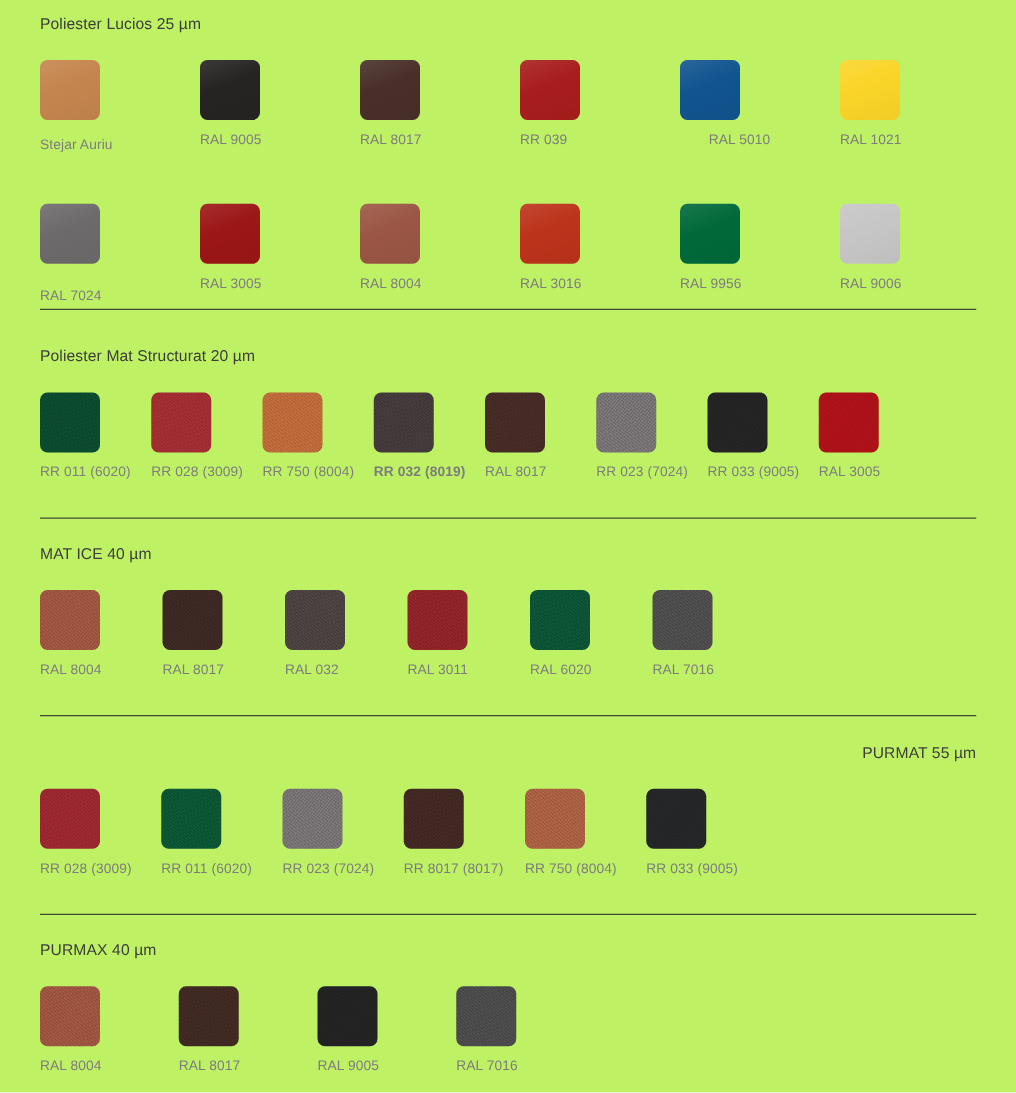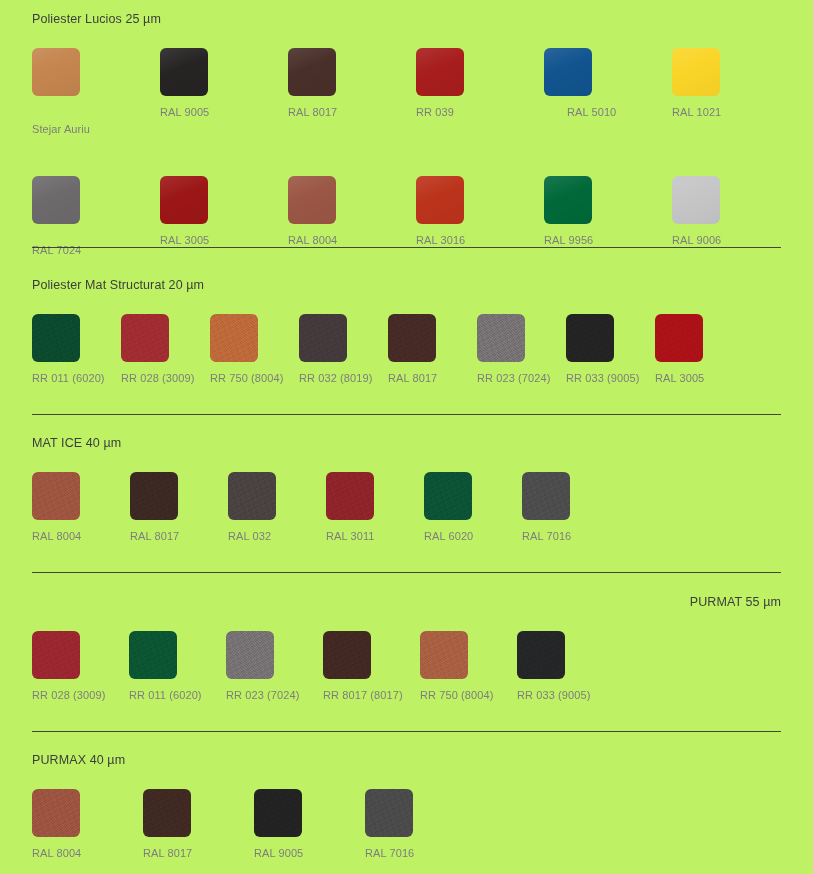--- a/index.html
+++ b/index.html
@@ -76,21 +76,21 @@
 </head>
 <body>
 
 <div id="page">
   <div id="sections-root">
       <div class="section" style="position: absolute; left: 0px; right: 0px; top: 11px;">
         <div class="section-title" style="color: rgb(61, 61, 61);">Poliester Lucios 25 µm</div>
         <div class="swatch-grid" style="margin-top: 21px; gap: 40px 76px;">
           <div class="swatch-cell" style="width: 52px; flex: 0 0 auto;">
             <div class="swatch-chip glossy" style="width: 48px; height: 48px; background: rgb(197, 133, 78);"></div>
-            <div class="swatch-label" style="color: rgb(125, 125, 125); margin-top: 26px;">Stejar Auriu</div>
+            <div class="swatch-label" style="color: rgb(125, 125, 125); margin-top: 13px;">Stejar Auriu</div>
           </div>
           <div class="swatch-cell" style="width: 52px; flex: 0 0 auto;">
             <div class="swatch-chip glossy" style="width: 48px; height: 48px; background: rgb(38, 36, 35);"></div>
             <div class="swatch-label" style="color: rgb(125, 125, 125); margin-top: 9px;">RAL 9005</div>
           </div>
           <div class="swatch-cell" style="width: 52px; flex: 0 0 auto;">
             <div class="swatch-chip glossy" style="width: 48px; height: 48px; background: rgb(73, 47, 41);"></div>
             <div class="swatch-label" style="color: rgb(125, 125, 125); margin-top: 9px;">RAL 8017</div>
           </div>
           <div class="swatch-cell" style="width: 52px; flex: 0 0 auto;">
@@ -140,21 +140,21 @@
             <div class="swatch-label" style="color: rgb(125, 125, 125); margin-top: 9px;">RR 011 (6020)</div>
           </div>
           <div class="swatch-cell" style="width: 52px; flex: 0 0 auto;">
             <div class="swatch-chip textured" style="width: 48px; height: 48px; background: rgb(160, 44, 50);"></div>
             <div class="swatch-label" style="color: rgb(125, 125, 125); margin-top: 9px;">RR 028 (3009)</div>
           </div>
           <div class="swatch-cell" style="width: 52px; flex: 0 0 auto;">
             <div class="swatch-chip textured" style="width: 48px; height: 48px; background: rgb(189, 105, 58);"></div>
             <div class="swatch-label" style="color: rgb(125, 125, 125); margin-top: 9px;">RR 750 (8004)</div>
           </div>
-          <div class="swatch-cell" style="width: 52px; flex: 0 0 auto;">
+          <div class="swatch-cell" style="width: 52px; flex: 0 0 auto; font-weight: bold;">
             <div class="swatch-chip textured" style="width: 48px; height: 48px; background: rgb(67, 57, 58);"></div>
             <div class="swatch-label" style="color: rgb(125, 125, 125); margin-top: 9px;">RR 032 (8019)</div>
           </div>
           <div class="swatch-cell" style="width: 52px; flex: 0 0 auto;">
             <div class="swatch-chip textured" style="width: 48px; height: 48px; background: rgb(69, 42, 37);"></div>
             <div class="swatch-label" style="color: rgb(125, 125, 125); margin-top: 9px;">RAL 8017</div>
           </div>
           <div class="swatch-cell" style="width: 52px; flex: 0 0 auto;">
             <div class="swatch-chip textured" style="width: 48px; height: 48px; background: rgb(118, 114, 115);"></div>
             <div class="swatch-label" style="color: rgb(125, 125, 125); margin-top: 9px;">RR 023 (7024)</div>

